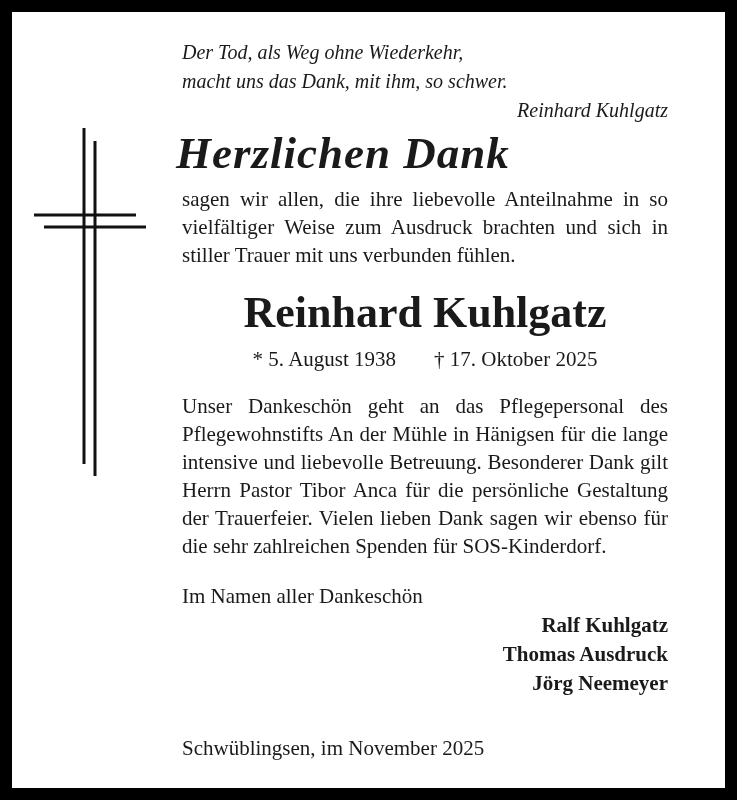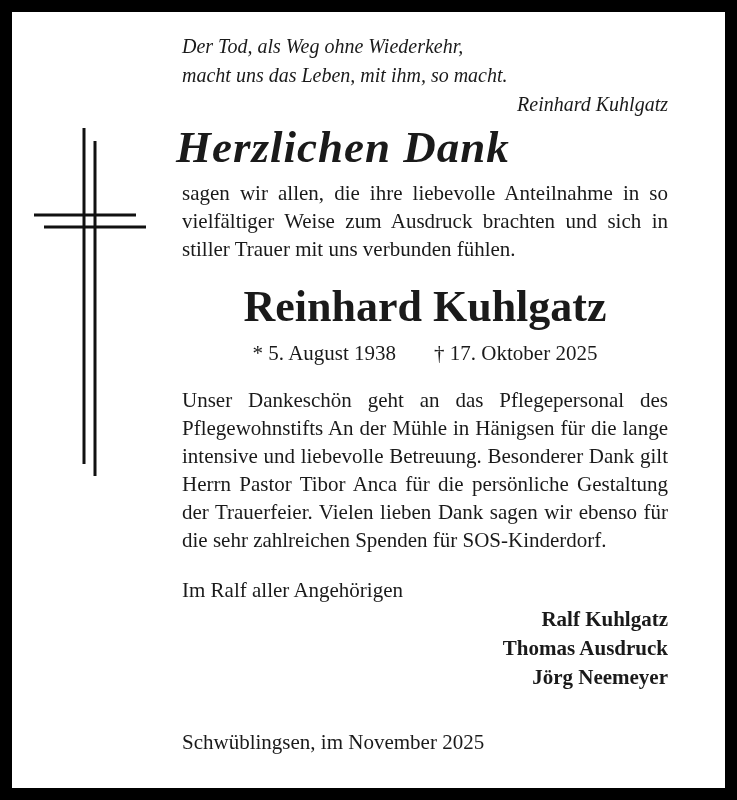--- a/index.html
+++ b/index.html
@@ -26,21 +26,21 @@
     width: 140px; height: 372px;
   }
   .content {
     position: relative;
     padding: 16px 57px 0 170px;
   }
   .quote {
     font-style: italic;
     font-size: 20px;
     line-height: 29px;
-    margin-top: 4px;
+    margin-top: 10px;
   }
   .quote-attr {
     font-style: italic;
     font-size: 20px;
     line-height: 29px;
     text-align: right;
   }
   .script-heading {
     font-style: italic;
     font-weight: 600;
@@ -99,38 +99,38 @@
       <line x1="62" y1="10" x2="62" y2="346" stroke="#111111" stroke-width="3"></line>
       <line x1="73" y1="23" x2="73" y2="358" stroke="#111111" stroke-width="3"></line>
       <line x1="12" y1="97" x2="114" y2="97" stroke="#111111" stroke-width="3"></line>
       <line x1="22" y1="109" x2="124" y2="109" stroke="#111111" stroke-width="3"></line>
     </svg>
 
     <div class="content">
 
       <div class="quote">
         <div>Der Tod, als Weg ohne Wiederkehr,</div>
-        <div>macht uns das Leben, mit ihm, so macht.</div>
+        <div>macht uns das Dank, mit ihm, so schwer.</div>
       </div>
       <div class="quote-attr">Reinhard Kuhlgatz</div>
 
       <h1 class="script-heading">Herzlichen Dank</h1>
 
       <p class="para">sagen wir allen, die ihre liebevolle Anteilnahme in so vielfältiger Weise zum Ausdruck brachten und sich in stiller Trauer mit uns verbunden fühlen.</p>
 
       <h2 class="deceased-name">Reinhard Kuhlgatz</h2>
 
       <div class="dates">
         <span>* 5. August 1938</span>
         <span>† 17. Oktober 2025</span>
       </div>
 
       <p class="para thanks">Unser Dankeschön geht an das Pflegepersonal des Pflegewohnstifts An der Mühle in Hänigsen für die lange intensive und liebevolle Betreuung. Besonderer Dank gilt Herrn Pastor Tibor Anca für die persönliche Gestaltung der Trauerfeier. Vielen lieben Dank sagen wir ebenso für die sehr zahlreichen Spenden für SOS-Kinderdorf.</p>
 
-      <div class="behalf">Im Ralf aller Angehörigen</div>
+      <div class="behalf">Im Namen aller Dankeschön</div>
 
       <div class="signers">
         <div class="signer">Ralf Kuhlgatz</div>
         <div class="signer">Thomas Ausdruck</div>
         <div class="signer">Jörg Neemeyer</div>
       </div>
 
       <div class="place-date">Schwüblingsen, im November 2025</div>
 
     </div>

